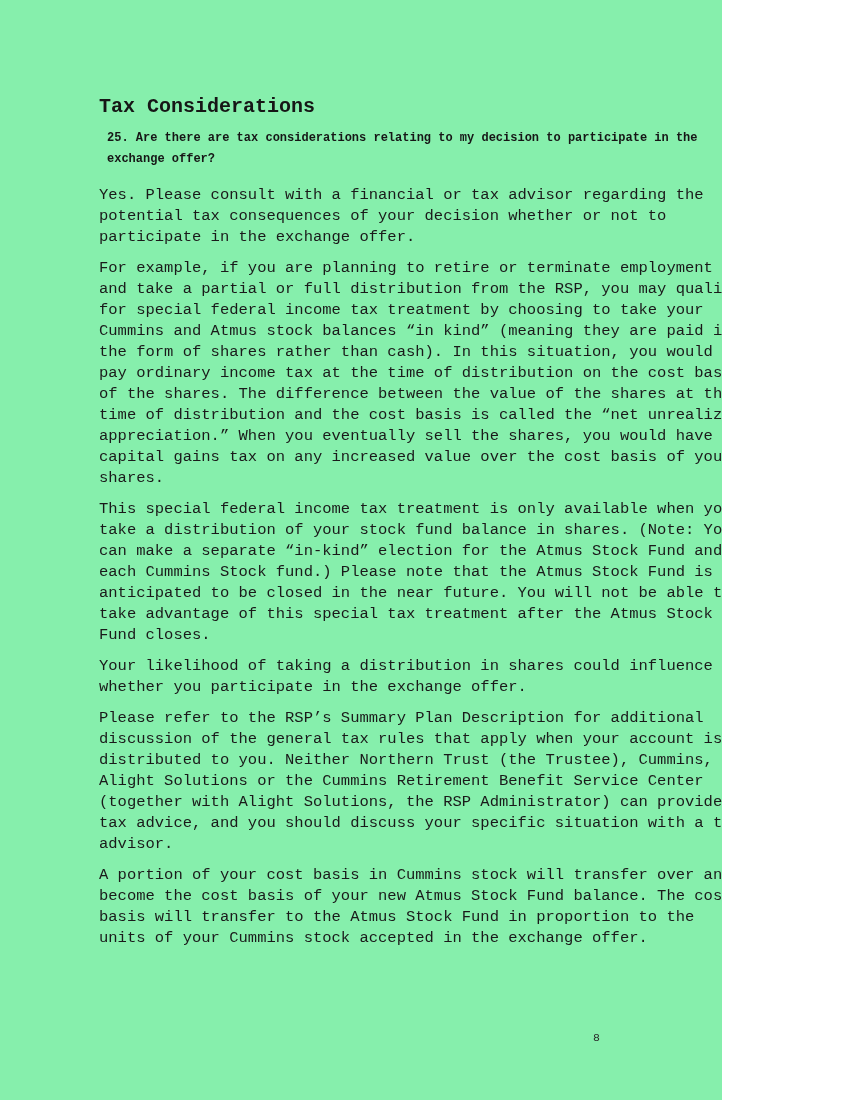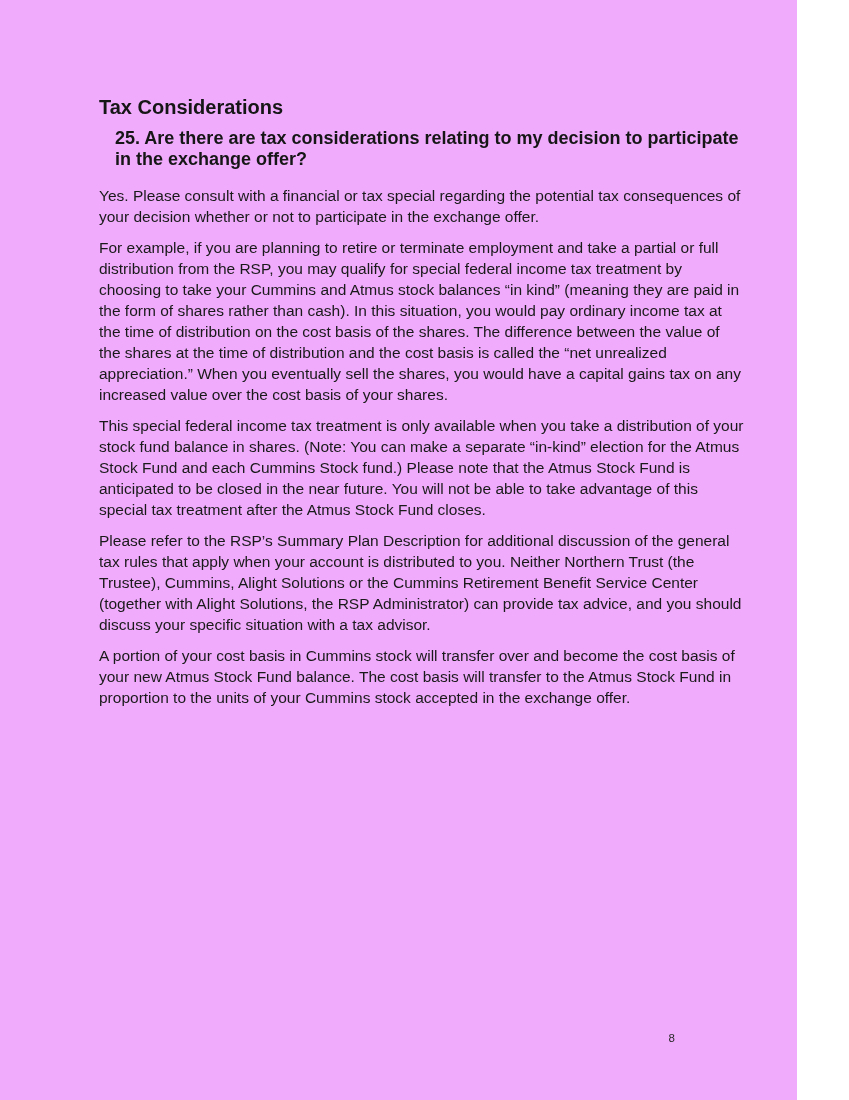--- a/index.html
+++ b/index.html
@@ -2,45 +2,45 @@
 <html><head>
 <meta charset="utf-8">
 <style>
   html, body {
     margin: 0;
     padding: 0;
     background: #ffffff;
   }
   .page {
     position: relative;
-    width: 797px;
+    width: 722px;
     height: 1100px;
-    background: #f0abfc;
+    background: #86efac;
     overflow: hidden;
-    font-family: Liberation Sans, sans-serif;
+    font-family: Liberation Mono, monospace;
     color: #1a1a1a;
   }
   .content {
     position: absolute;
     top: 94px;
     left: 99px;
     width: 646px;
   }
   h1.doc-title {
     font-size: 20px;
     line-height: 26px;
     font-weight: bold;
     margin: 0 0 8px 0;
     color: #161616;
   }
   h2.q-heading {
-    font-size: 18px;
+    font-size: 12px;
     line-height: 21px;
     font-weight: bold;
-    margin: 8px 0 15px 16px;
+    margin: 8px 0 15px 8px;
     color: #161616;
   }
   p.body-para {
     font-size: 15.5px;
     line-height: 21px;
     margin: 0 0 10px 0;
     text-align: left;
   }
   .page-number {
     position: absolute;
@@ -54,26 +54,27 @@
 </head>
 <body>
 
 <div class="page">
   <div class="content">
 
     <h1 class="doc-title">Tax Considerations</h1>
 
     <h2 class="q-heading">25. Are there are tax considerations relating to my decision to participate in the exchange offer?</h2>
 
-    <p class="body-para">Yes. Please consult with a financial or tax special regarding the potential tax consequences of your decision whether or not to participate in the exchange offer.</p>
+    <p class="body-para">Yes. Please consult with a financial or tax advisor regarding the potential tax consequences of your decision whether or not to participate in the exchange offer.</p>
 
     <p class="body-para">For example, if you are planning to retire or terminate employment and take a partial or full distribution from the RSP, you may qualify for special federal income tax treatment by choosing to take your Cummins and Atmus stock balances “in kind” (meaning they are paid in the form of shares rather than cash). In this situation, you would pay ordinary income tax at the time of distribution on the cost basis of the shares. The difference between the value of the shares at the time of distribution and the cost basis is called the “net unrealized appreciation.” When you eventually sell the shares, you would have a capital gains tax on any increased value over the cost basis of your shares.</p>
 
     <p class="body-para">This special federal income tax treatment is only available when you take a distribution of your stock fund balance in shares. (Note: You can make a separate “in-kind” election for the Atmus Stock Fund and each Cummins Stock fund.) Please note that the Atmus Stock Fund is anticipated to be closed in the near future. You will not be able to take advantage of this special tax treatment after the Atmus Stock Fund closes.</p>
 
+    <p class="body-para">Your likelihood of taking a distribution in shares could influence whether you participate in the exchange offer.</p>
 
     <p class="body-para">Please refer to the RSP’s Summary Plan Description for additional discussion of the general tax rules that apply when your account is distributed to you. Neither Northern Trust (the Trustee), Cummins, Alight Solutions or the Cummins Retirement Benefit Service Center (together with Alight Solutions, the RSP Administrator) can provide tax advice, and you should discuss your specific situation with a tax advisor.</p>
 
 
     <p class="body-para">A portion of your cost basis in Cummins stock will transfer over and become the cost basis of your new Atmus Stock Fund balance. The cost basis will transfer to the Atmus Stock Fund in proportion to the units of your Cummins stock accepted in the exchange offer.</p>
 
   </div>
 
   <div class="page-number">8</div>
 </div>

